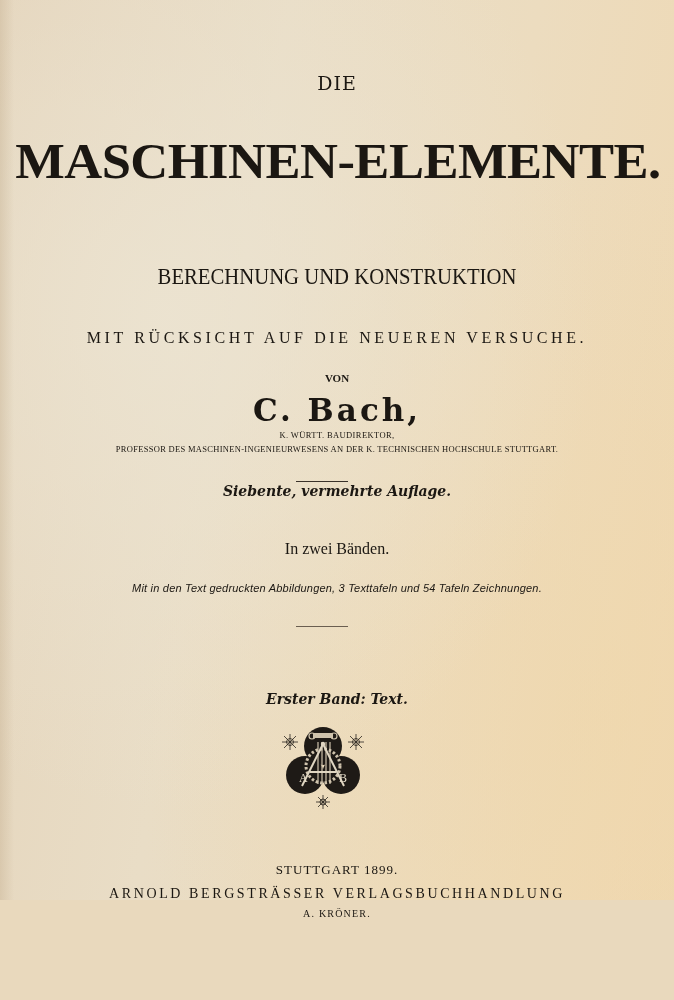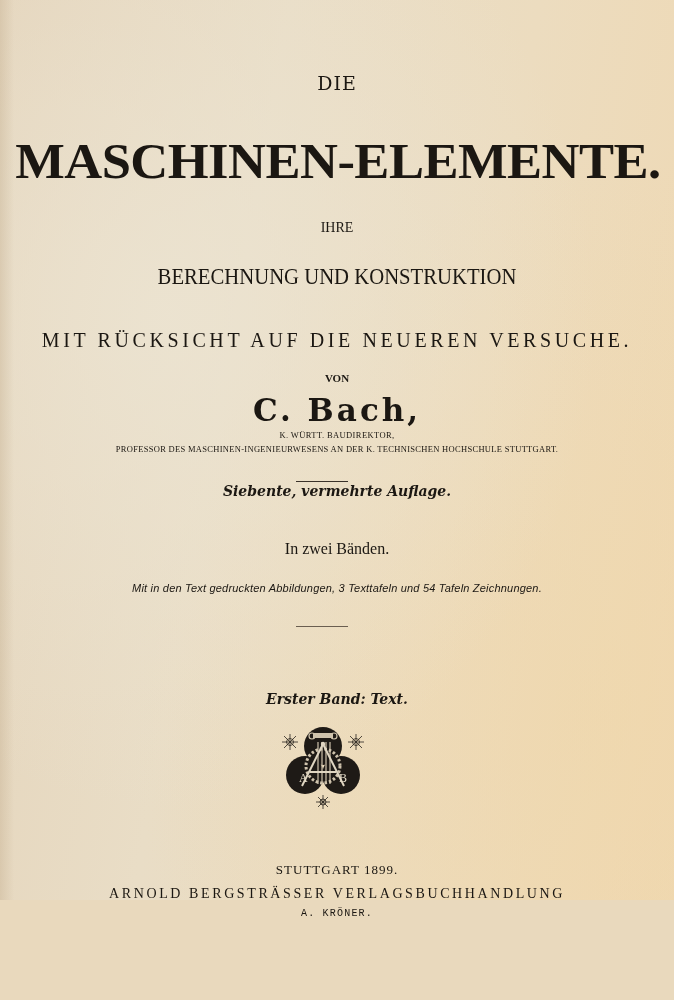--- a/index.html
+++ b/index.html
@@ -29,21 +29,21 @@
       top: 136px; left: 24px; width: 590px;
       font-family: "Liberation Serif", "DejaVu Serif", serif;
       font-size: 51px; font-weight: bold; letter-spacing: -0.5px;
       transform: scaleX(1.03); transform-origin: center;
     }
     .ihre { top: 221px; font-size: 14px; font-family: "Liberation Serif", serif; }
     .subtitle {
       top: 265px; font-size: 23px; font-family: "Liberation Serif", serif;
       transform: scaleX(0.9); transform-origin: center;
     }
-    .rueck { top: 330px; font-size: 20px; letter-spacing: 3.6px; font-family: "Liberation Serif", serif; }
+    .rueck { top: 330px; font-size: 16px; letter-spacing: 3.6px; font-family: "Liberation Serif", serif; }
     .von { top: 373px; font-size: 11px; font-weight: bold; font-family: "Liberation Serif", serif; }
     .author {
       top: 395px; font-size: 31px; font-weight: bold; letter-spacing: 3px;
       font-family: "DejaVu Serif", serif;
     }
     .author-title1 { top: 431px; font-size: 8.5px; font-family: "Liberation Serif", serif; letter-spacing: 0.4px; }
     .author-title2 { top: 445px; font-size: 8.5px; font-family: "Liberation Serif", serif; letter-spacing: 0.3px; }
     .rule {
       position: absolute; height: 1px; background: #3a322a;
     }
@@ -59,29 +59,28 @@
       font-family: Liberation Sans, sans-serif; letter-spacing: 0.2px;
     }
     .band {
       top: 658px; font-size: 14px; font-style: italic; font-weight: bold;
       font-family: "DejaVu Serif", serif;
       margin-top: 34px;
     }
     .emblem { position: absolute; left: 278px; top: 720px; width: 90px; height: 90px; }
     .city { top: 863px; font-size: 13px; letter-spacing: 1px; font-family: "Liberation Serif", serif; }
     .publisher { top: 887px; font-size: 14px; letter-spacing: 2.6px; font-family: "Liberation Serif", serif; }
-    .printer { top: 909px; font-size: 10px; letter-spacing: 1.2px; font-family: Liberation Mono, monospace; }
+    .printer { top: 909px; font-size: 10px; letter-spacing: 1.2px; font-family: Liberation Serif, serif; }
   </style>
 </head>
 <body>
 
 <div class="page">
   <div class="line die">DIE</div>
   <div class="line title">MASCHINEN-ELEMENTE.</div>
-  <div class="line ihre">IHRE</div>
   <div class="line subtitle">BERECHNUNG UND KONSTRUKTION</div>
   <div class="line rueck">MIT RÜCKSICHT AUF DIE NEUEREN VERSUCHE.</div>
   <div class="line von">VON</div>
   <div class="line author">C. Bach,</div>
   <div class="line author-title1">K. WÜRTT. BAUDIREKTOR,</div>
   <div class="line author-title2">PROFESSOR DES MASCHINEN-INGENIEURWESENS AN DER K. TECHNISCHEN HOCHSCHULE STUTTGART.</div>
 
   <div class="rule rule1"></div>
 
   <div class="line edition">Siebente, vermehrte Auflage.</div>

